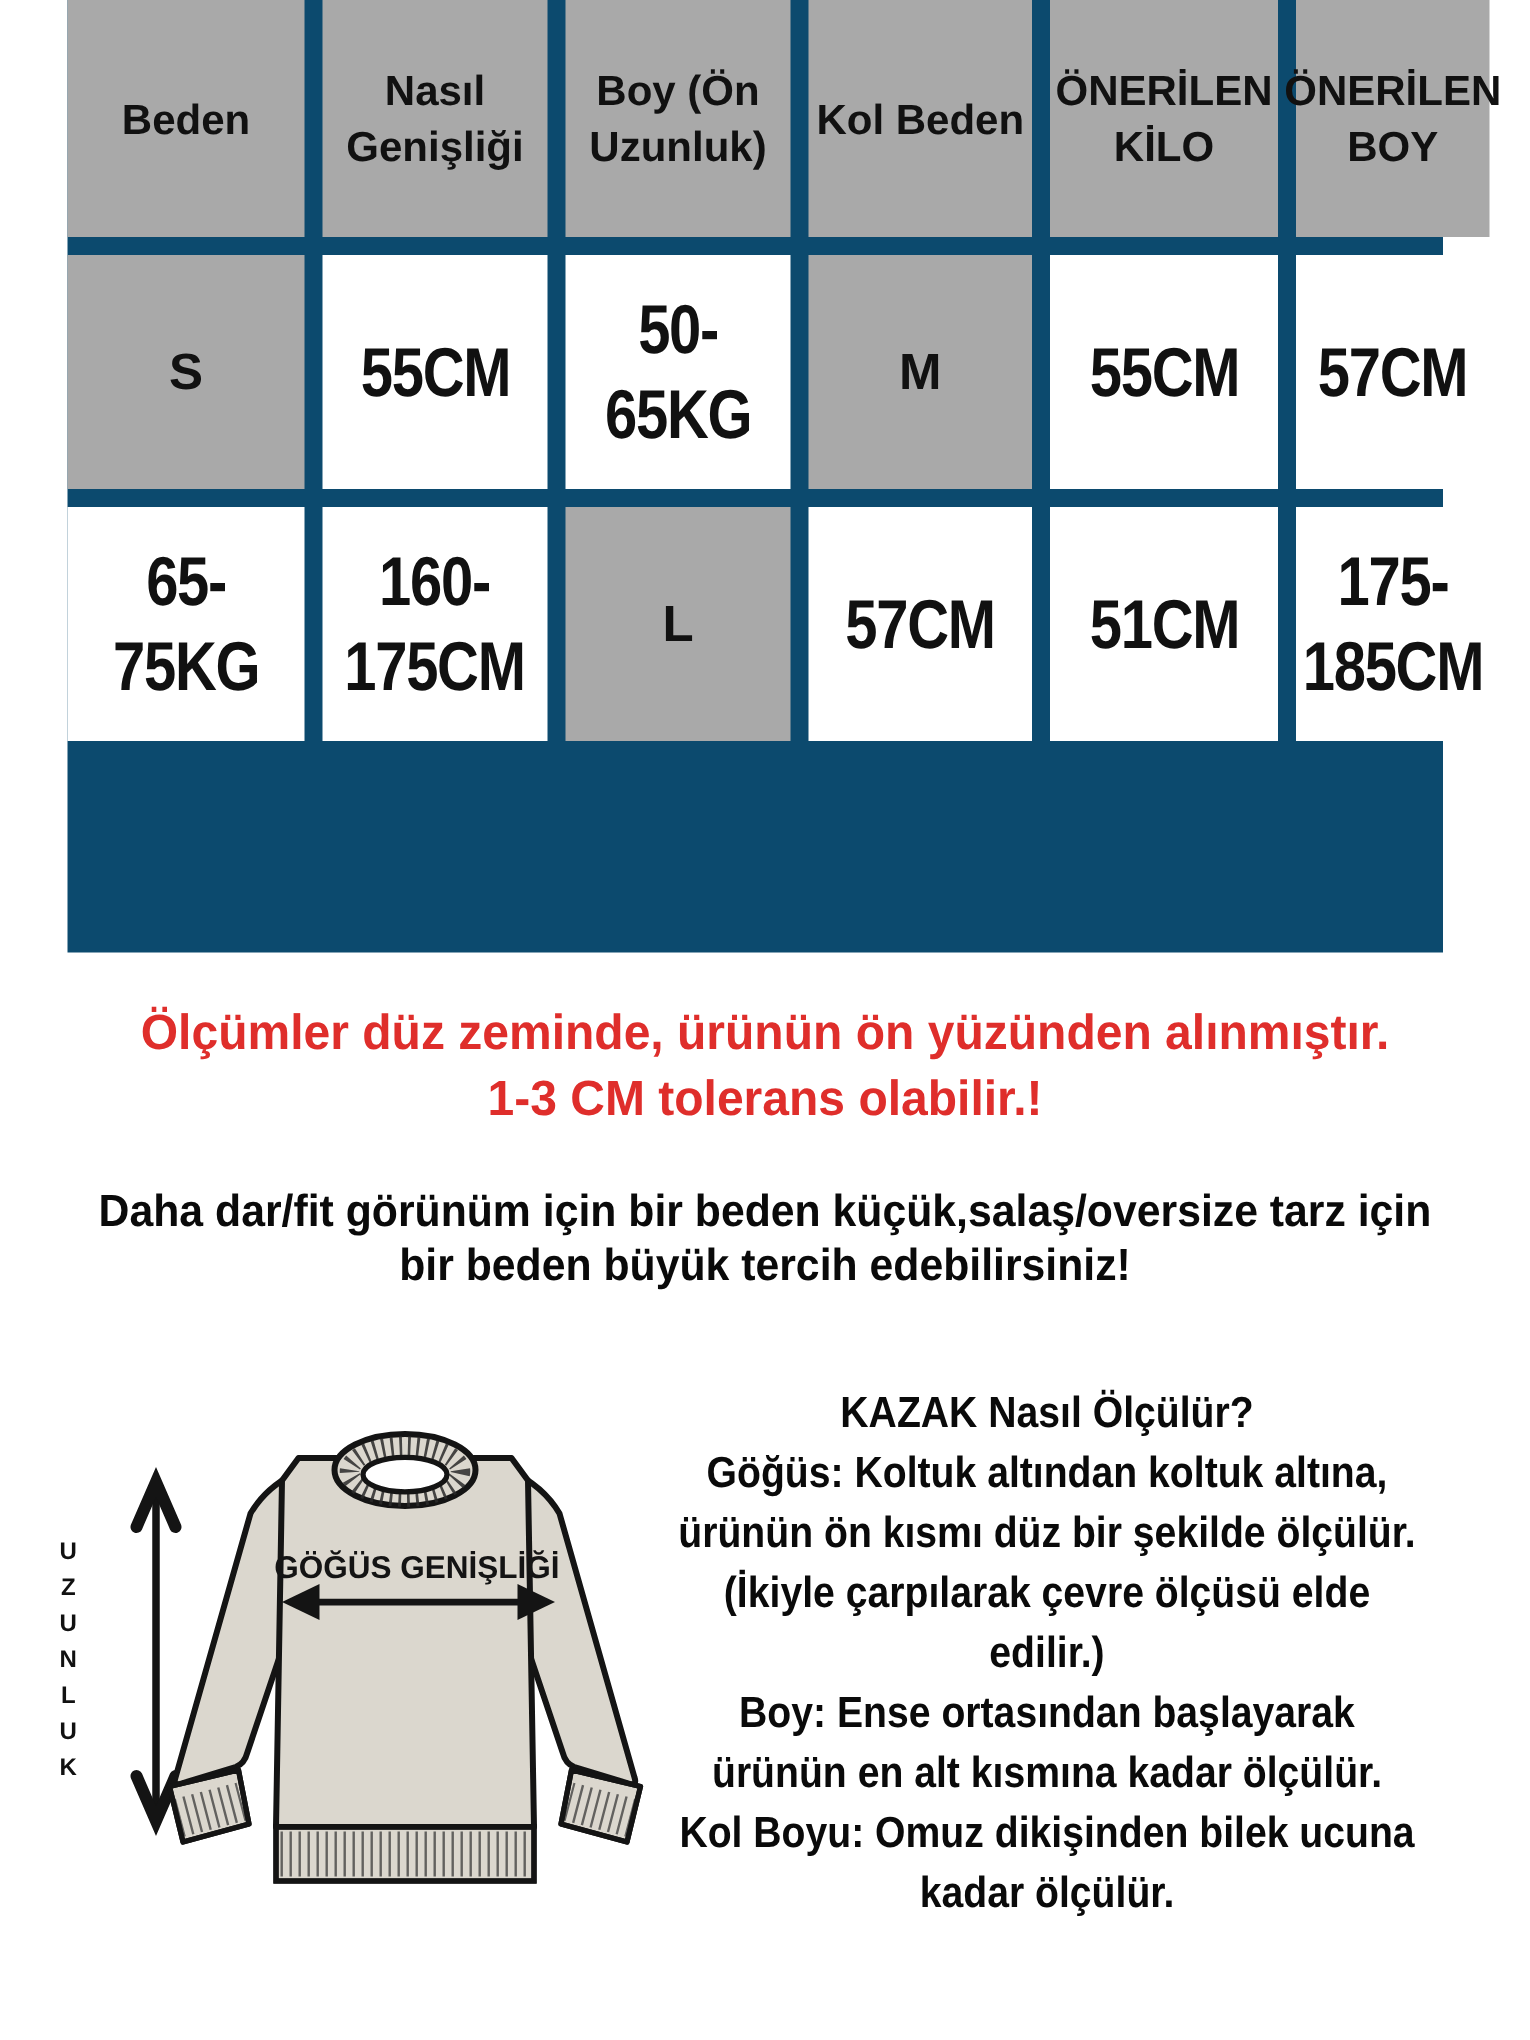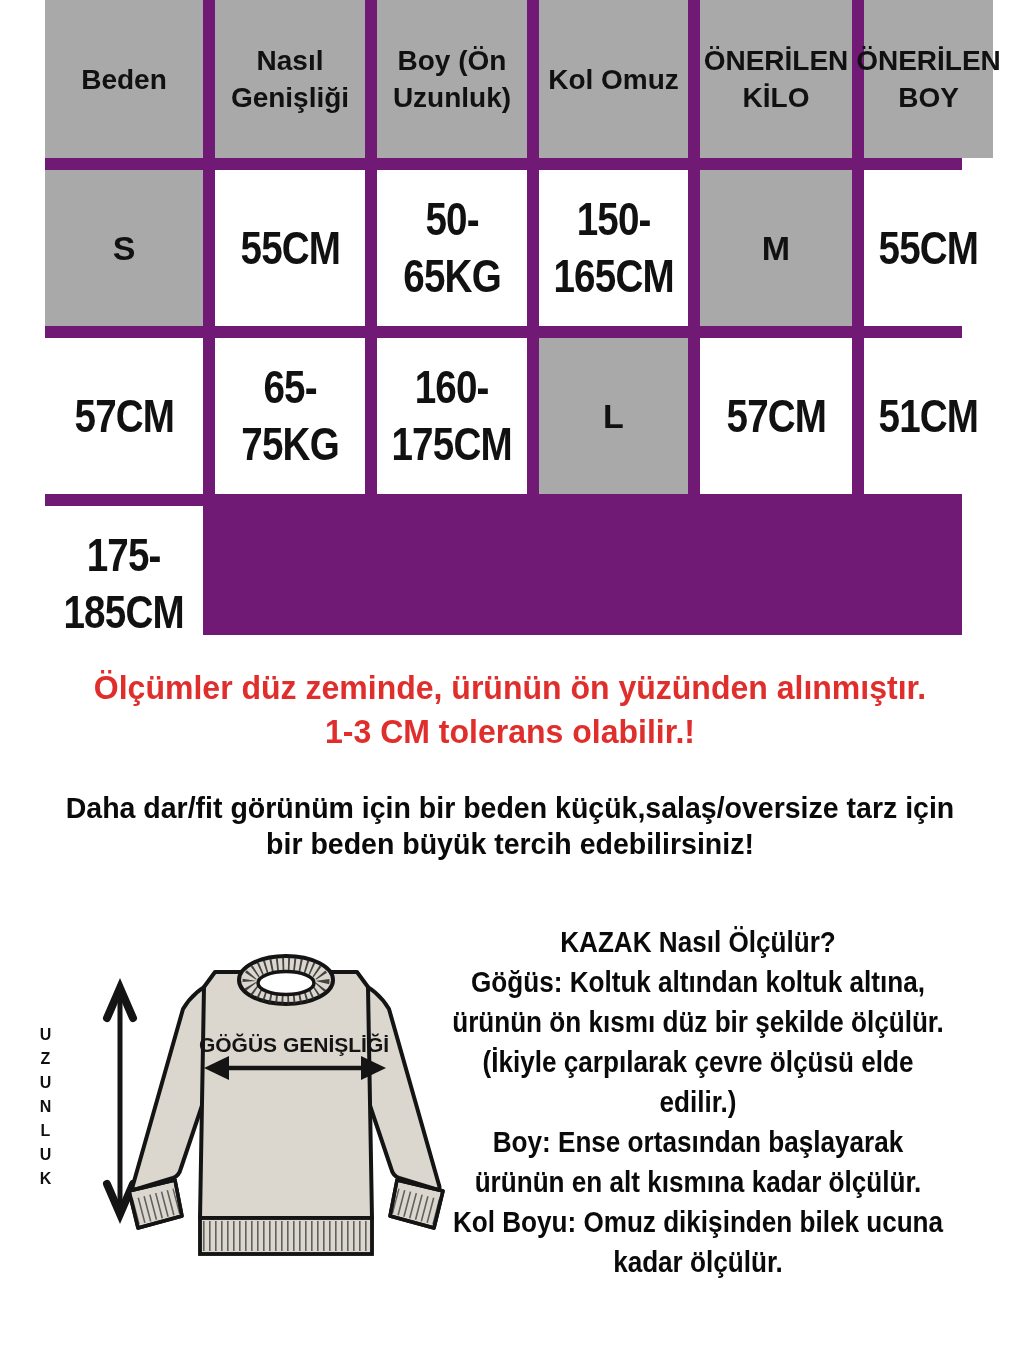--- a/index.html
+++ b/index.html
@@ -7,21 +7,21 @@
   body { font-family:"Liberation Sans", sans-serif; }
   #page { position:relative; width:1020px; height:1360px; background:#fff; overflow:hidden; }
 
   
   #size-table{
     position:absolute; left:45px; top:0; width:917px; height:635px;
     display:grid;
     grid-template-columns:158px 150px 150px 149px 152px 129px;
     grid-template-rows:158px 156px 156px 156px;
     column-gap:5px; row-gap:3px;
-    background:#701a75;
+    background:#0c4a6e;
     gap:12px;
   }
   .cell{ display:flex; align-items:center; justify-content:center; text-align:center; color:#111; }
   .th{ background:#a9a9a9; font-weight:bold; font-size:28px; line-height:37px; white-space:pre-line; }
   .rowhead{ background:#a9a9a9; font-weight:bold; font-size:34px; }
   .td{ background:#ffffff; }
   .td .val{
     font-weight:bold; font-size:46px; line-height:57px; letter-spacing:-1px;
     white-space:pre-line; transform:scaleX(0.84); transform-origin:center;
   }
@@ -39,56 +39,52 @@
   }
 
   
   #howto{
     position:absolute; left:417px; top:922px; width:562px; text-align:center;
     color:#0a0a0a; font-weight:bold; font-size:29px; line-height:40px;
     transform:scaleX(0.90); transform-origin:center;
   }
 
   
-  #diagram{ position:absolute; left:63px; top:925px; width:400px; height:400px; }
+  #diagram{ position:absolute; left:47px; top:925px; width:400px; height:400px; }
   #uzunluk-label{
     position:absolute; left:30px; top:1026px; width:24px; text-align:center;
     writing-mode:vertical-rl; text-orientation:upright;
     font-weight:bold; font-size:16px; letter-spacing:7px; color:#111;
   }
 </style>
 </head>
 <body>
 
 <div id="page">
 
   <div id="size-table">
 
     <div class="cell th">Beden</div>
     <div class="cell th">Nasıl
 Genişliği</div>
     <div class="cell th">Boy (Ön
 Uzunluk)</div>
-    <div class="cell th">Kol Omuz</div>
+    <div class="cell th">Kol Beden</div>
     <div class="cell th">ÖNERİLEN
 KİLO</div>
     <div class="cell th">ÖNERİLEN
 BOY</div>
 
     <div class="cell rowhead">S</div>
     <div class="cell td">
         <span class="val">55CM</span>
       </div>
     <div class="cell td">
         <span class="val">50-
 65KG</span>
-      </div>
-    <div class="cell td">
-        <span class="val">150-
-165CM</span>
       </div>
 
     <div class="cell rowhead">M</div>
     <div class="cell td">
         <span class="val">55CM</span>
       </div>
     <div class="cell td">
         <span class="val">57CM</span>
       </div>
     <div class="cell td">

